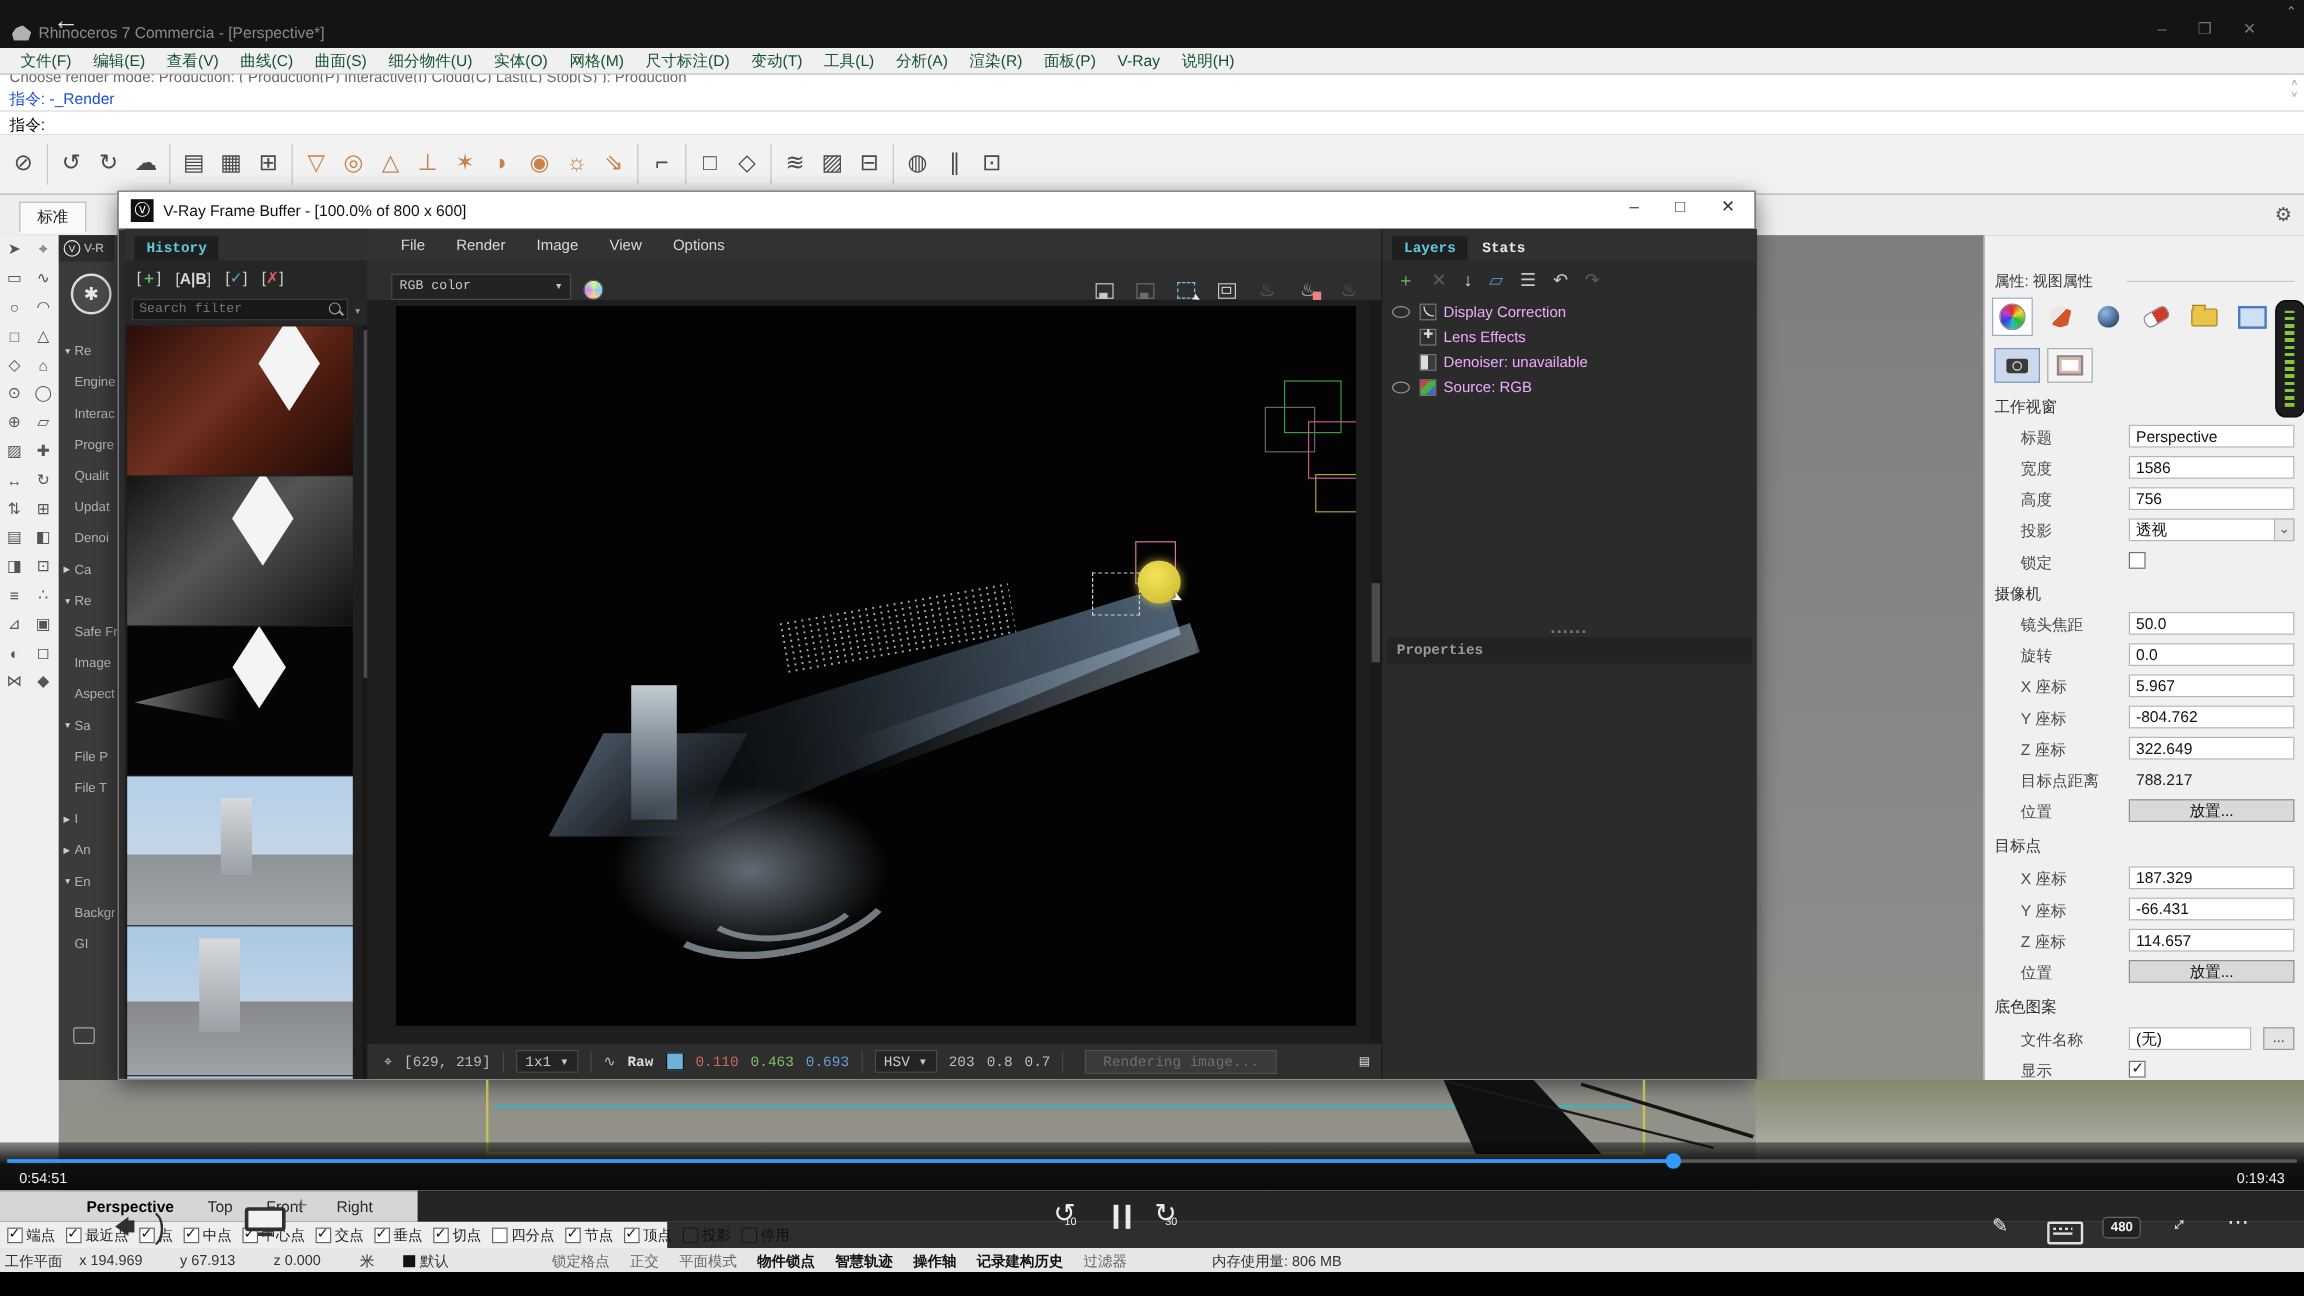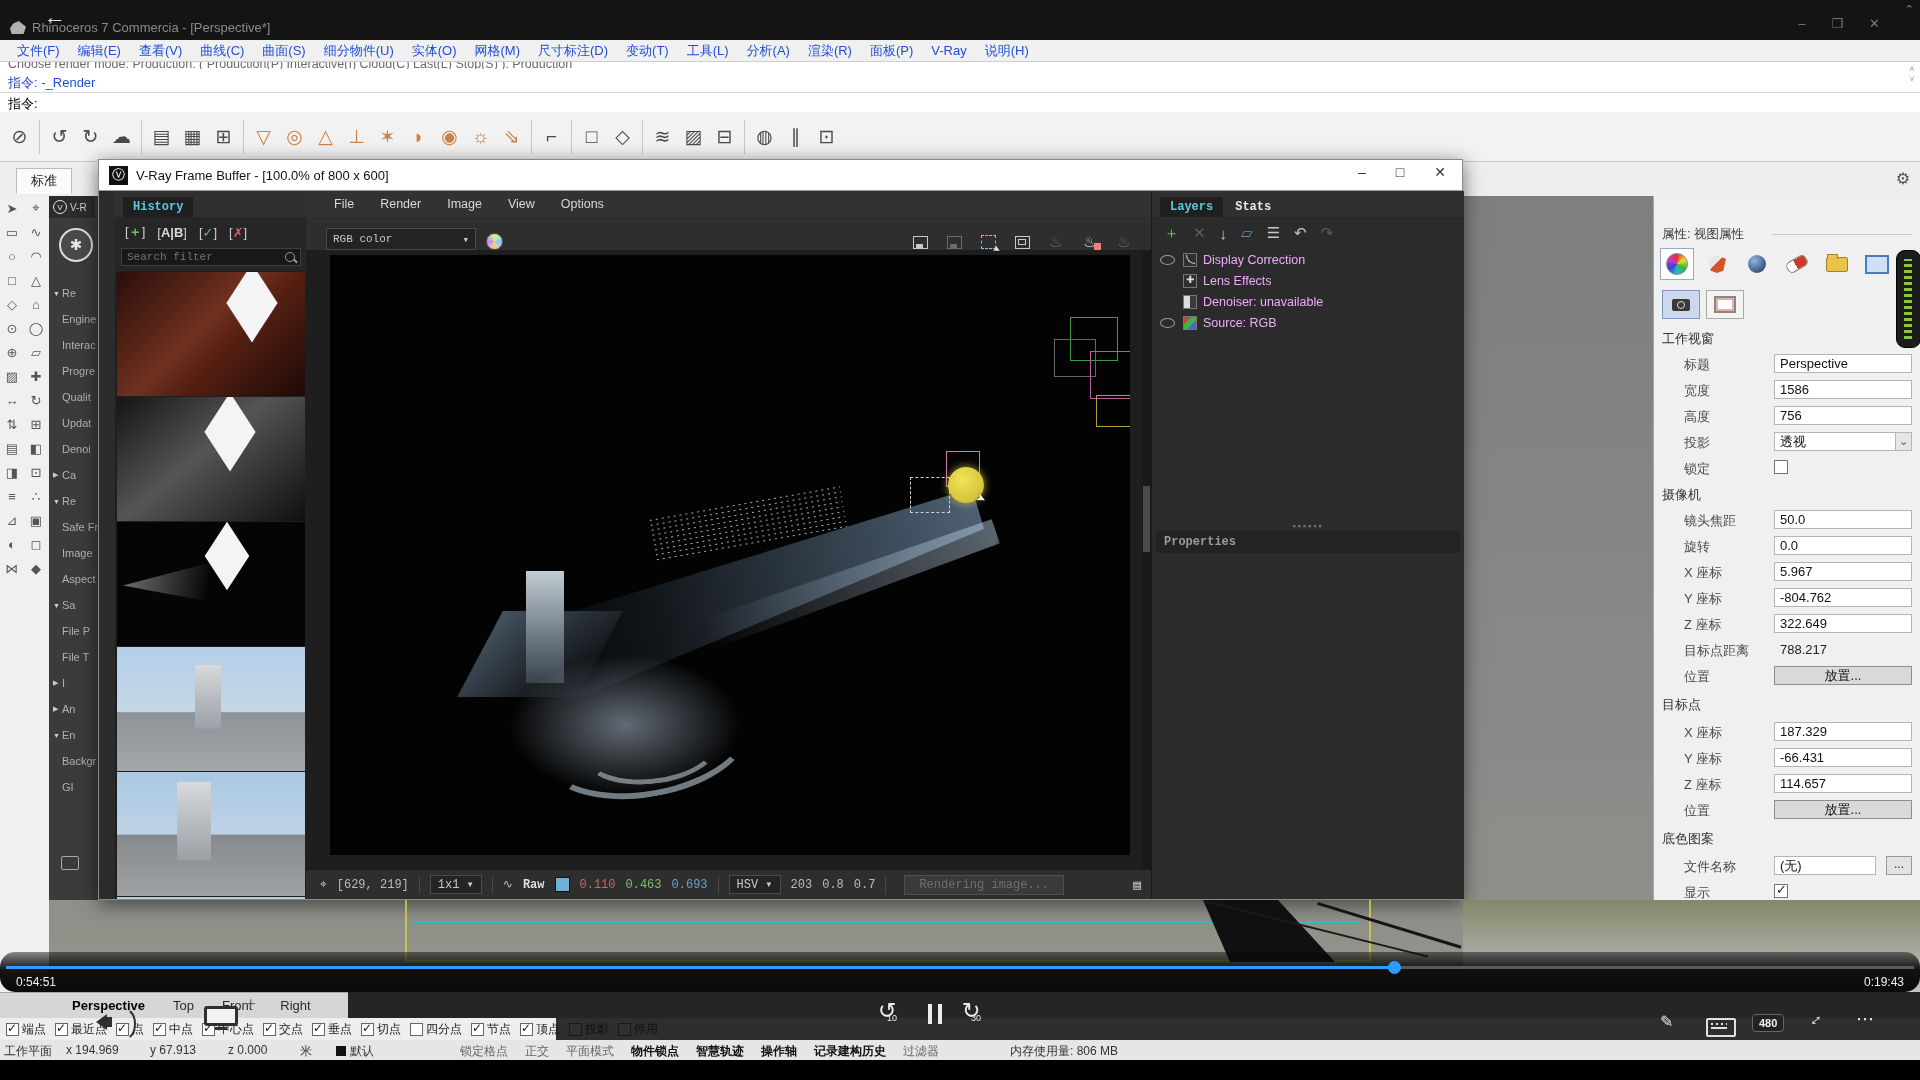--- a/index.html
+++ b/index.html
@@ -11,21 +11,21 @@
   .titlebar{left:0;top:0;width:1920px;height:40px;background:#141414;}
   .back-arrow{left:44px;top:4px;color:#e0e0e0;font-size:22px;}
   .rhino-logo{left:10px;top:21px;width:16px;height:13px;background:#d8d8d8;
               clip-path:polygon(0 55%,20% 20%,55% 0,80% 25%,100% 45%,85% 100%,10% 100%);opacity:.8;}
   .rhino-title{left:32px;top:20px;color:#8a8a8a;font-size:13px;}
   .win-ctrls{right:40px;top:16px;display:flex;gap:26px;color:#777;font-size:13px;}
 
   
   .menubar{left:0;top:40px;width:1920px;height:22px;background:#f0f0f0;border-bottom:1px solid #cfcfcf;
            display:flex;align-items:center;padding-left:8px;box-sizing:border-box;}
-  .menu-item{padding:0 9px;color:#1d4ed8;}
+  .menu-item{padding:0 9px;color:#14532d;}
   .menu-chevron{position:absolute;right:6px;top:3px;color:#888;font-size:11px;}
 
   
   .cmd{left:0;top:62px;width:1920px;height:50px;background:#fff;border-bottom:1px solid #9c9c9c;overflow:hidden;}
   .cmd-clip{position:absolute;left:8px;top:-5px;height:12px;overflow:hidden;color:#6a6a6a;font-size:12.5px;white-space:nowrap;width:1880px;}
   .cmd-prev{position:absolute;left:8px;top:12px;color:#1d4ed8;}
   .cmd-sep{position:absolute;left:0;top:30px;width:1920px;border-top:1px solid #d8d8d8;}
   .cmd-prompt{position:absolute;left:8px;top:33px;color:#000;}
   .cmd-scroll{position:absolute;right:2px;top:2px;width:12px;height:46px;color:#999;font-size:9px;text-align:center;line-height:10px;}
 
@@ -65,21 +65,21 @@
   
   .vfb{left:98px;top:159px;width:1365px;height:741px;background:#2b2b2b;border:1px solid #8a8a8a;
        box-shadow:0 4px 18px rgba(0,0,0,.55);box-sizing:border-box;}
   .vfb-title{position:absolute;left:0;top:0;width:100%;height:31px;background:#fff;border-bottom:1px solid #9a9a9a;
              display:flex;align-items:center;box-sizing:border-box;}
   .vfb-logo{width:19px;height:19px;background:#111;margin:0 8px 0 10px;color:#fff;font-size:13px;
             display:flex;align-items:center;justify-content:center;}
   .vfb-title-text{color:#111;font-size:13px;}
   .vfb-ctrls{position:absolute;right:16px;top:4px;display:flex;gap:30px;color:#333;font-size:14px;}
   .vfb-content{position:absolute;left:0;top:31px;right:0;bottom:0;}
-  .vfb-left{position:absolute;left:16px;top:0;width:207px;height:100%;background:#262626;border-right:1px solid #1a1a1a;box-sizing:border-box;}
+  .vfb-left{position:absolute;left:5px;top:0;width:207px;height:100%;background:#262626;border-right:1px solid #1a1a1a;box-sizing:border-box;}
   .vfb-mid{position:absolute;left:207px;top:0;width:845px;height:100%;}
   .vfb-right{position:absolute;left:1052px;top:0;width:313px;height:100%;background:#2b2b2b;border-left:1px solid #1a1a1a;box-sizing:border-box;}
 
   
   .hist-tab{height:26px;display:flex;align-items:flex-end;padding-left:8px;background:#303030;}
   .hist-tab span{color:#5fc8dc;font-weight:bold;font-size:12px;font-family:"Liberation Mono","DejaVu Sans Mono",monospace;
                  background:#1f1f1f;padding:3px 10px;}
   .hist-btns{height:30px;display:flex;align-items:center;gap:12px;padding-left:10px;}
   .hbtn{font-size:13px;color:#cfcfcf;}
   .hbtn::before{content:"[";color:#cfcfcf;}
@@ -241,21 +241,21 @@
 
   
   .strip-right{left:1463px;top:900px;width:457px;height:92px;background:linear-gradient(180deg,#83886a,#a8a89e 55%,#c4c4c4);}
   .yellow-rect{left:405px;top:900px;width:966px;height:62px;border:2px solid rgba(205,205,70,.85);border-top:none;box-sizing:border-box;}
   .cyan-line{left:412px;top:921px;width:948px;height:0;border-top:2px solid #35b8c0;}
   .blackshape{left:1185px;top:900px;width:150px;height:62px;background:#101010;clip-path:polygon(12% 0,62% 0,100% 100%,30% 100%);}
   .blackline1{left:1318px;top:902px;width:150px;height:3px;background:#151515;transform:rotate(17deg);transform-origin:left top;}
   .blackline2{left:1205px;top:900px;width:230px;height:2px;background:#1a1a1a;transform:rotate(14deg);transform-origin:left top;}
 
   
-  .playerband{left:0;top:952px;width:1920px;height:40px;background:linear-gradient(180deg,rgba(8,8,8,.45),rgba(8,8,8,.95) 45%,#0a0a0a);border-radius:15px;}
+  .playerband{left:0;top:952px;width:1920px;height:40px;background:linear-gradient(180deg,rgba(8,8,8,.45),rgba(8,8,8,.95) 45%,#0a0a0a);}
   .ptrack{position:absolute;left:6px;right:6px;top:14px;height:3px;background:#5a5a5a;}
   .pfill{position:absolute;left:0;top:0;height:3px;background:#2f9bff;}
   .pknob{position:absolute;top:-5px;width:13px;height:13px;border-radius:50%;background:#2f9bff;}
   .t-elapsed{position:absolute;left:16px;top:23px;color:#f0f0f0;font-size:12px;}
   .t-remaining{position:absolute;right:16px;top:23px;color:#f0f0f0;font-size:12px;}
 
   
   .tabsrow{left:0;top:992px;width:1920px;height:26px;background:#d6d6d6;border-top:1px solid #a8a8a8;
            display:flex;align-items:center;padding-left:72px;box-sizing:border-box;}
   .vtab{margin-right:28px;color:#2a2a2a;}

